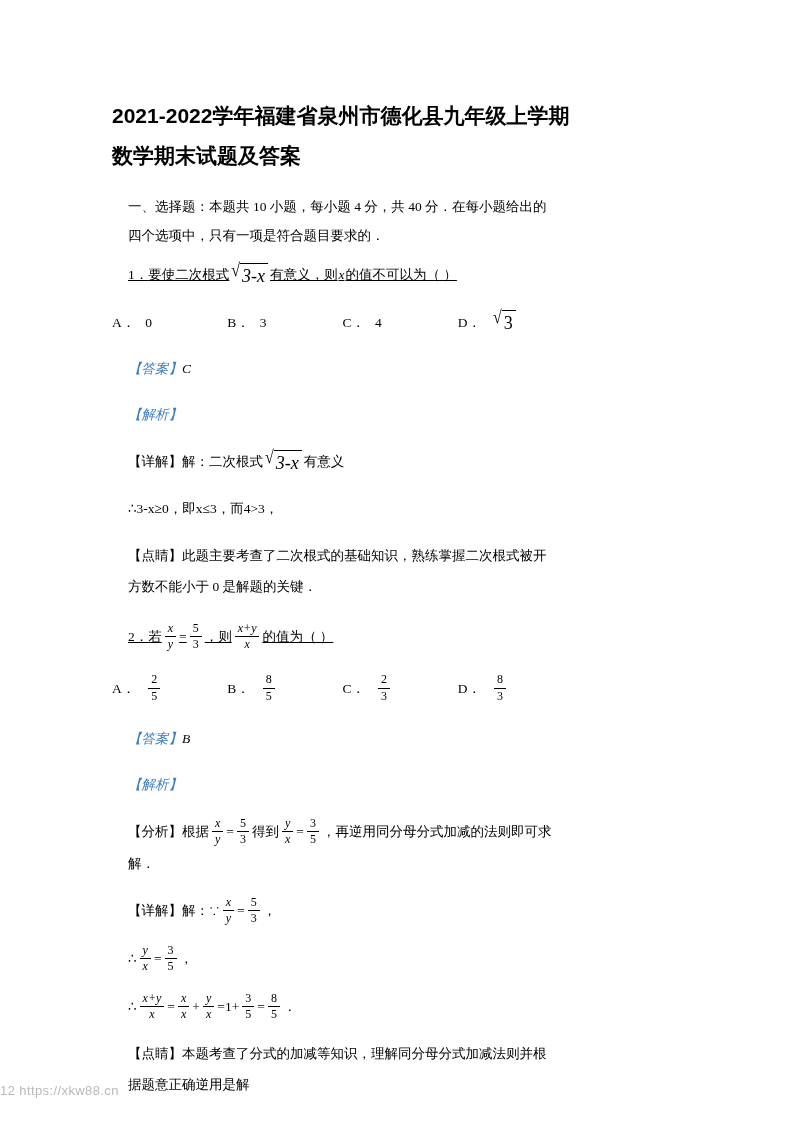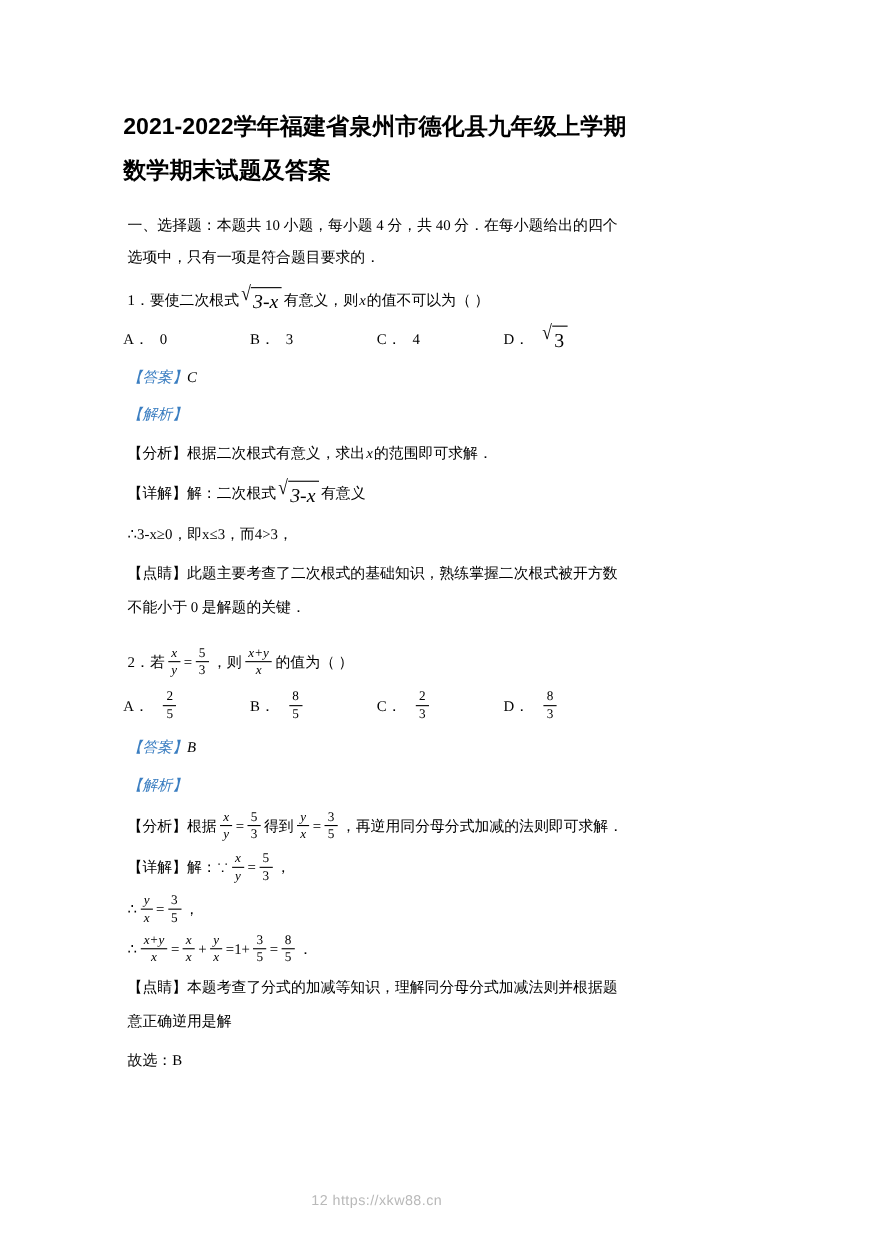--- a/index.html
+++ b/index.html
@@ -25,33 +25,34 @@
   .doc-title {
     font-family: "Liberation Sans", sans-serif;
     font-size: 21px;
     font-weight: bold;
     line-height: 40px;
     letter-spacing: 0px;
     margin: 0 0 14px 0;
     color: #000;
   }
   p {
-    margin: 4px;
+    margin: 16px;
     font-size: 13.5px;
     line-height: 30px;
   }
   .intro {
     font-size: 13.5px;
     line-height: 29px;
     margin-bottom: 8px;
   }
   .q-line {
     font-size: 13.5px;
     line-height: 34px;
     margin-top: 6px;
+    text-decoration: underline;
   }
   .options {
     display: flex;
     font-size: 13.5px;
     line-height: 30px;
     margin: 4px 0 2px 0;
   }
   .options .opt {
     width: 25%;
     display: flex;
@@ -114,21 +115,21 @@
     border-top: 1px solid #000;
     padding: 1px 3px 0 2px;
     font-size: 18px;
     line-height: 1.25;
   }
   .footer {
     position: absolute;
     left: 0;
     right: 0;
     bottom: 24px;
-    text-align: center;
+    text-align: left;
     color: #b9b9b9;
     font-size: 13px;
     font-family: "Liberation Sans", sans-serif;
     letter-spacing: 0.4px;
   }
 </style>
 </head>
 <body>
 
 <div class="page">
@@ -165,23 +166,20 @@
         </span>
     </div>
   </div>
 
   <p class="ans">
     <span class="bracket">【答案】</span><span class="val">C</span>
   </p>
 
   <p class="ans">【解析】</p>
 
-  <p class="blk">
-    <span>【分析】</span><span>根据二次根式有意义，求出</span><span class="mathit">x</span><span>的范围即可求解．</span>
-  </p>
 
   <p class="blk spaced">
     <span>【详解】</span><span>解：二次根式</span><span class="sqrt">
         <span class="radical">√</span>
         <span class="rad-body mathit">3-x</span>
       </span><span>有意义</span>
   </p>
 
   <p class="blk spaced">∴3-x≥0，即x≤3，而4&gt;3，</p>
 

